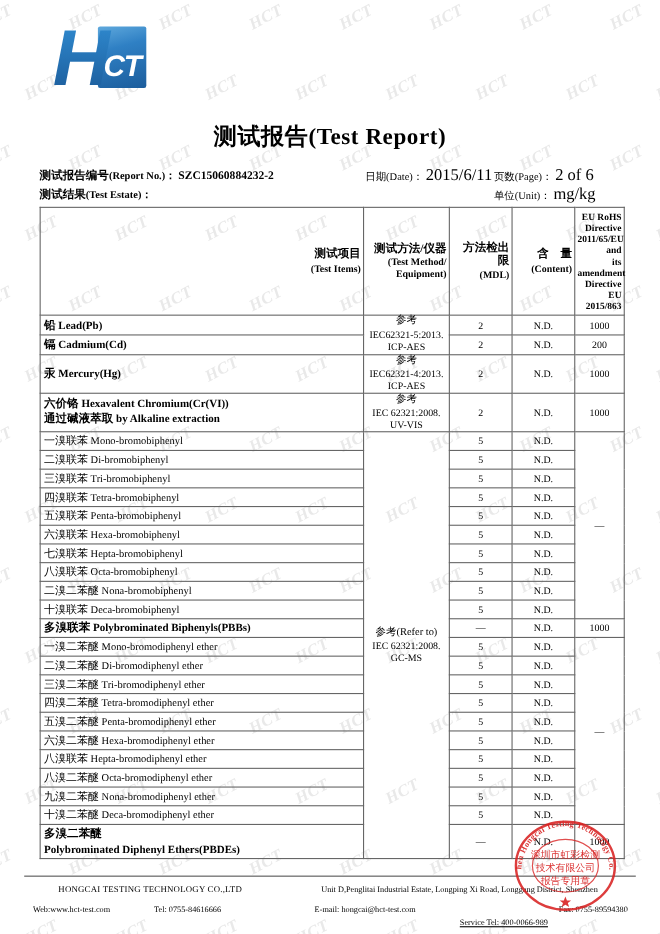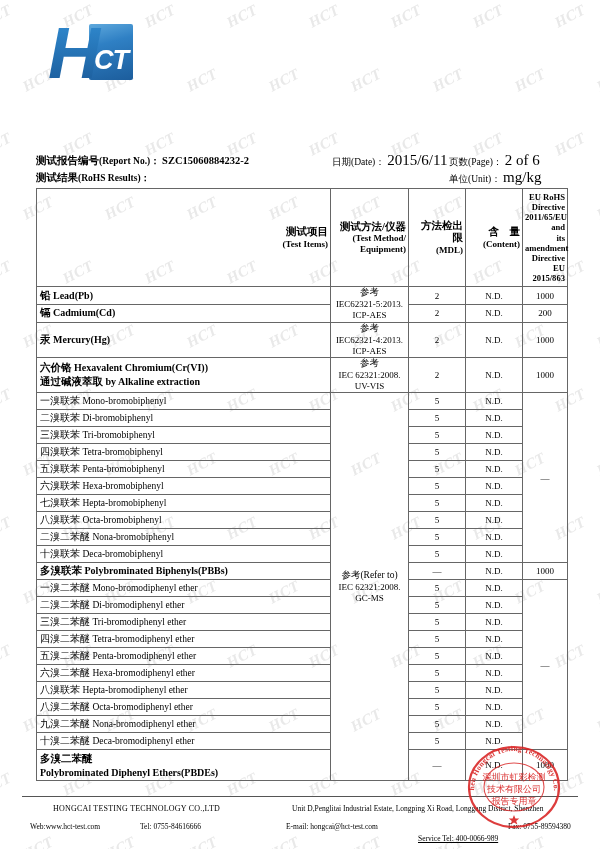--- a/index.html
+++ b/index.html
@@ -337,30 +337,31 @@
   </div>
 
 <div id="page">
 
   <div id="logo-area">
     <div class="logo-box"></div>
     <div class="logo-h">H</div>
     <div class="logo-ct">CT</div>
   </div>
 
+  <div id="doc-title">测试报告(Test Report)</div>
 
   <div id="meta">
     <div class="meta-row">
       <span class="meta-lbl-cn">测试报告编号</span><span class="meta-lbl-en">(Report No.)：</span>
       <span class="meta-val">SZC15060884232-2</span>
       <span class="m-date"><span class="meta-small-lbl">日期</span><span class="meta-small-lbl">(Date)：</span>&nbsp;<span class="meta-small-val">2015/6/11</span></span>
       <span class="m-page"><span class="meta-small-lbl">页数</span><span class="meta-small-lbl">(Page)：</span>&nbsp;<span class="meta-small-val">2 of 6</span></span>
     </div>
     <div class="meta-row">
-      <span class="meta-lbl-cn">测试结果</span><span class="meta-lbl-en">(RoHS Results)：</span>
+      <span class="meta-lbl-cn">测试结果</span><span class="meta-lbl-en">(Test Estate)：</span>
       <span class="m-unit"><span class="meta-small-lbl">单位</span><span class="meta-small-lbl">(Unit)：</span>&nbsp;<span class="meta-small-val">mg/kg</span></span>
     </div>
   </div>
 
   <table id="results-table">
     <colgroup>
       <col class="col-item">
         <col class="col-method">
         <col class="col-mdl">
         <col class="col-content">

